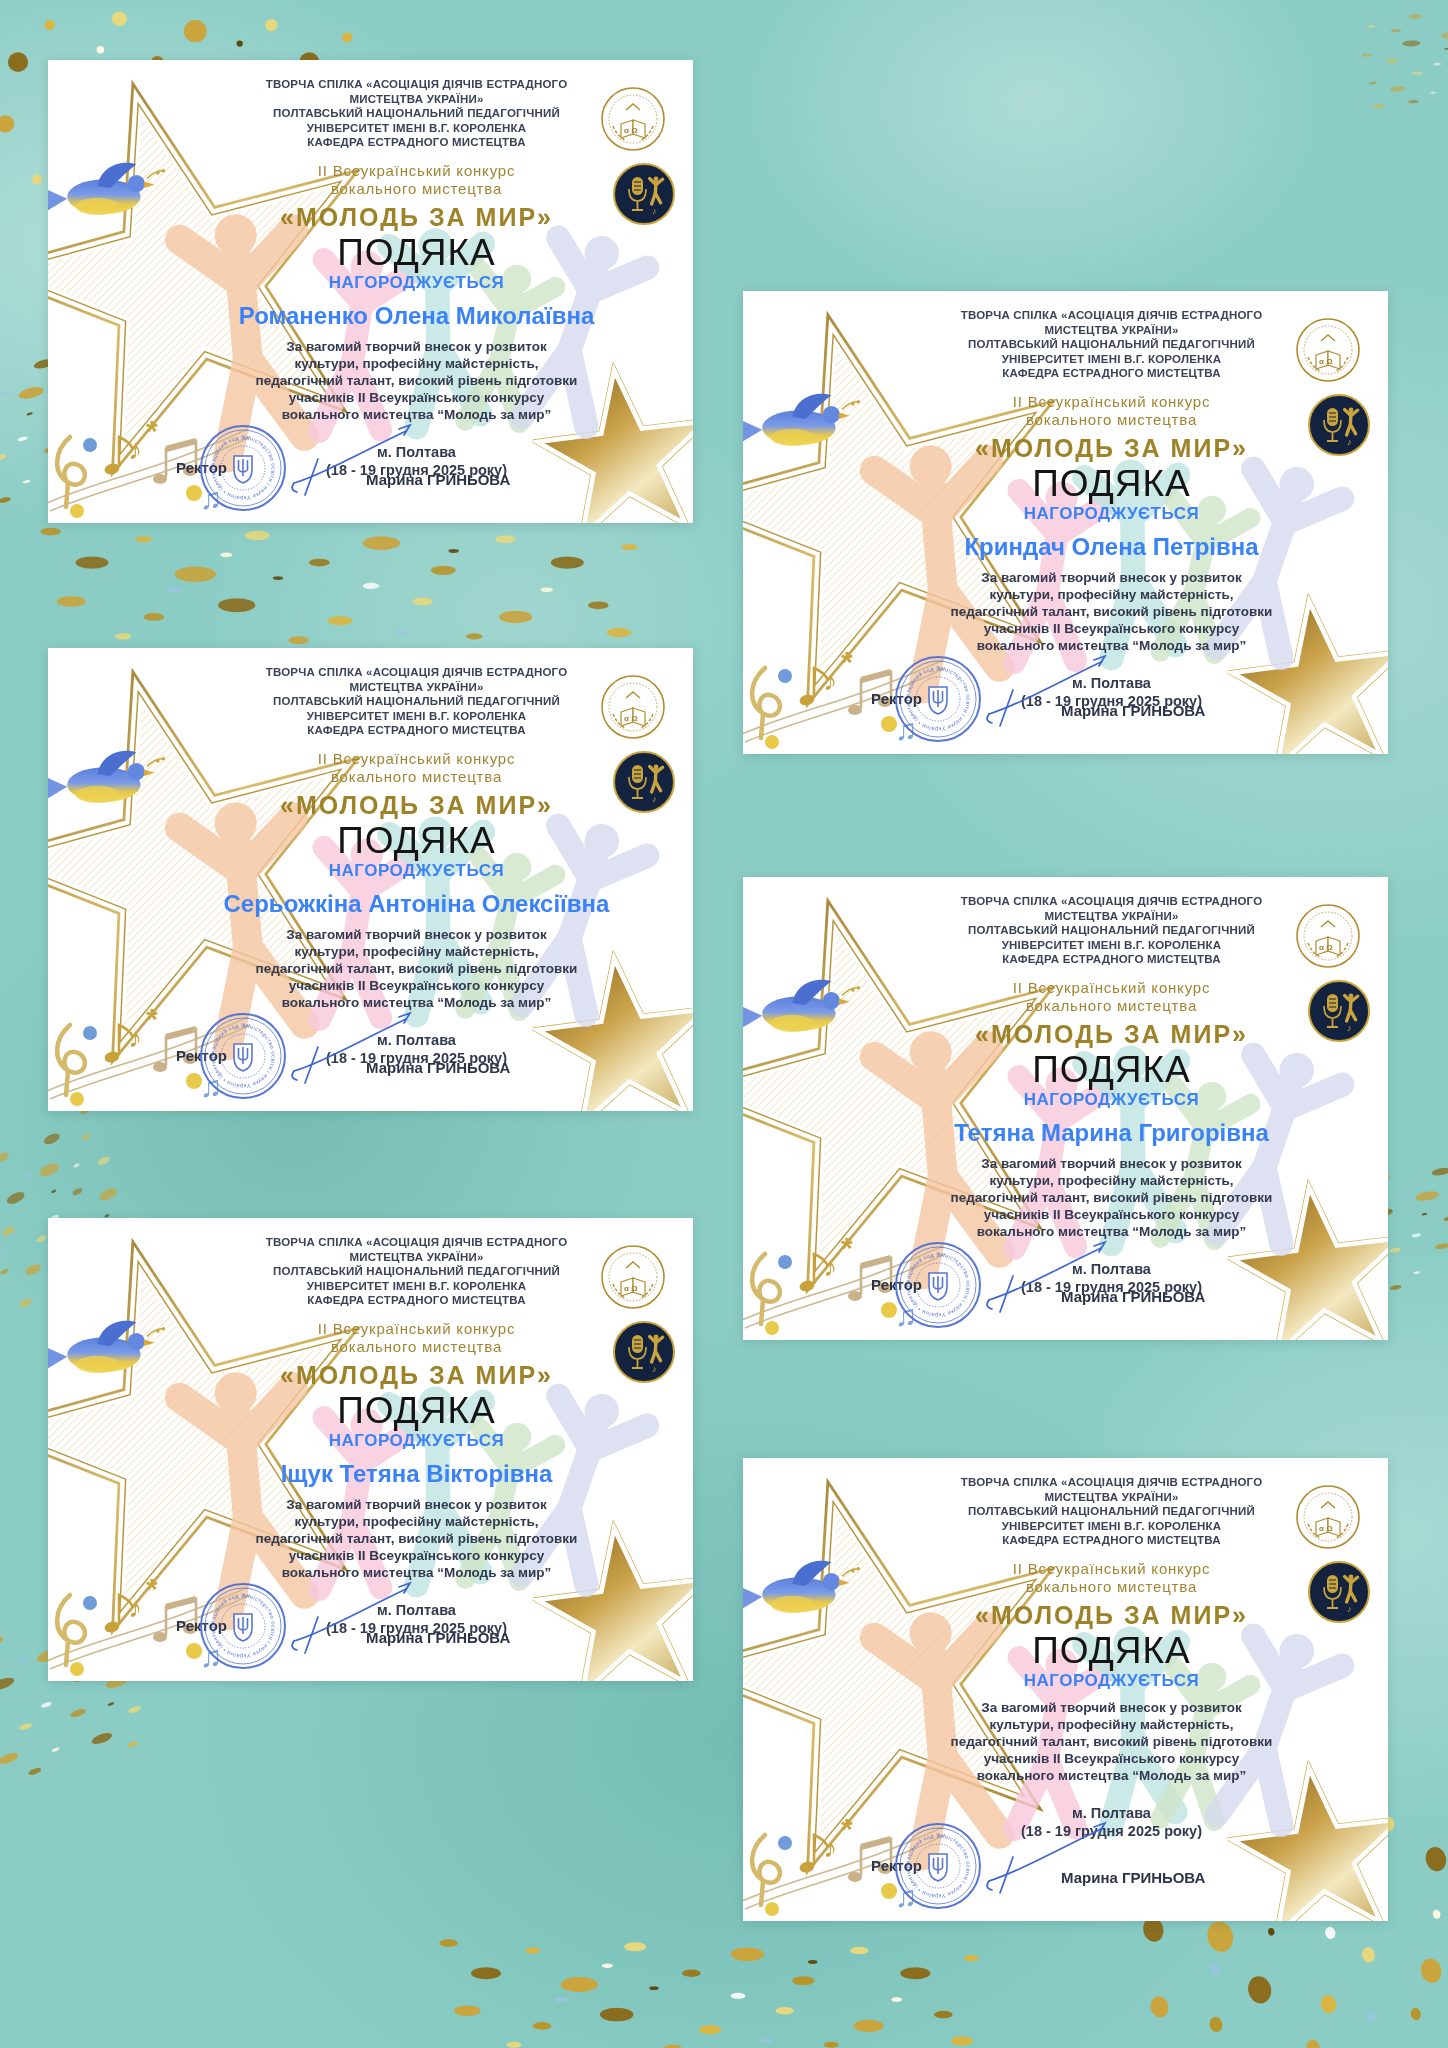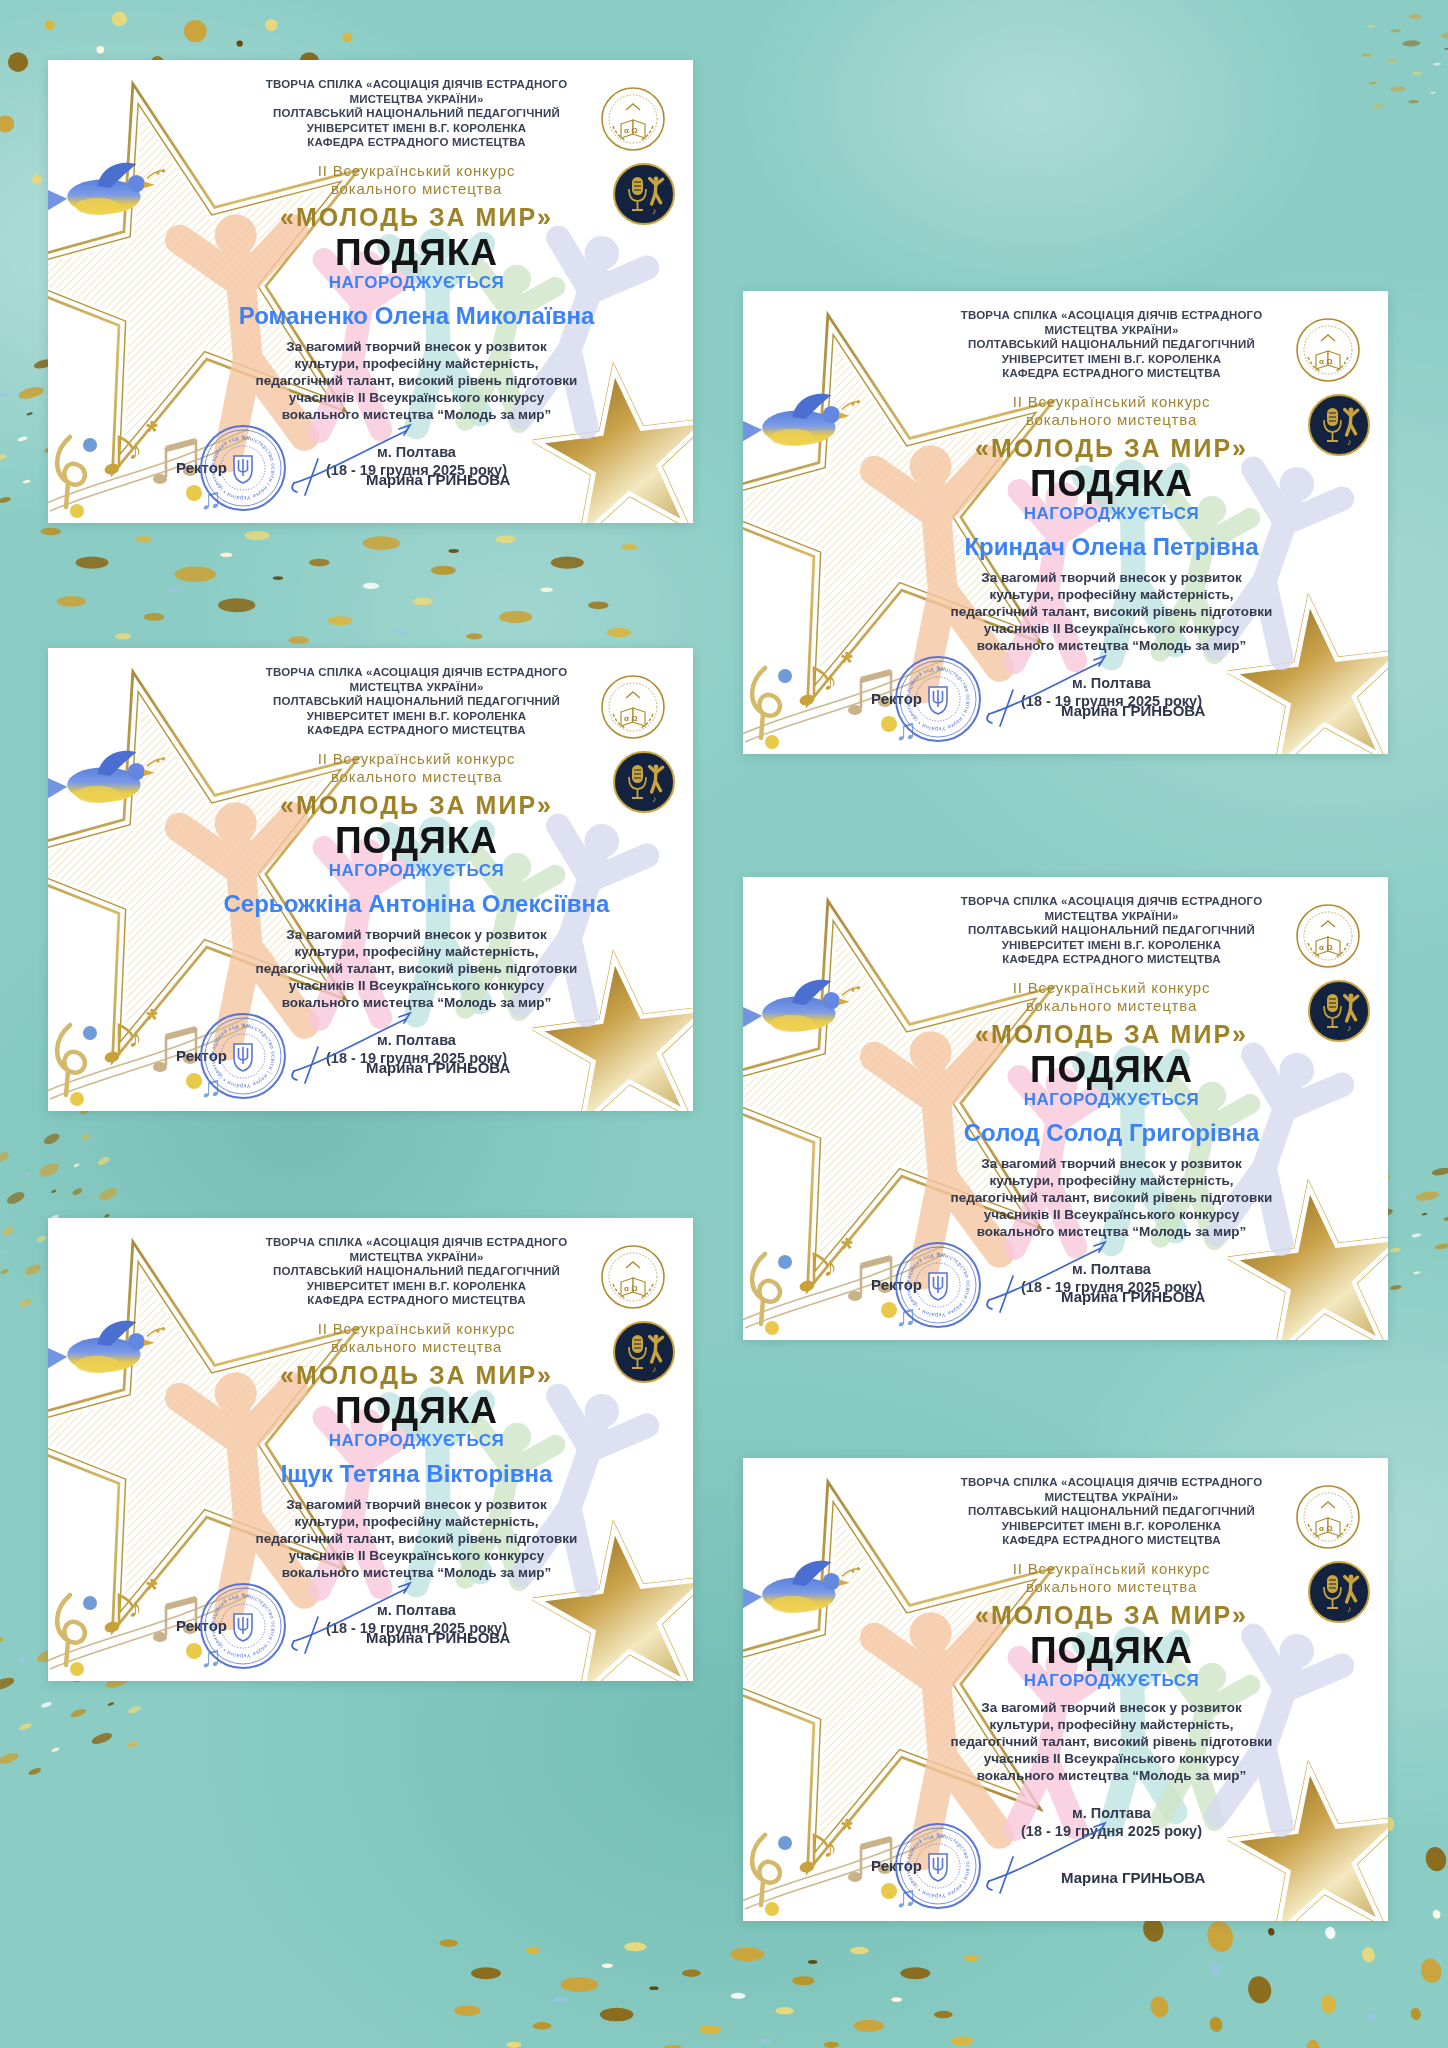--- a/index.html
+++ b/index.html
@@ -38,21 +38,21 @@
   .p1{left:116px;top:148px;width:175px;height:280px;color:#f6c6a2;transform:rotate(-8deg);}
   .p2{left:242px;top:186px;width:135px;height:216px;color:#f9c9dd;transform:rotate(6deg);}
   .p3{left:322px;top:164px;width:144px;height:230px;color:#bfe4e0;transform:rotate(-4deg);}
   .p4{left:396px;top:200px;width:119px;height:190px;color:#cfe6c8;transform:rotate(10deg);}
   .p5{left:456px;top:168px;width:144px;height:230px;color:#d6daee;transform:rotate(16deg);}
 
   .content{position:absolute;left:108px;right:16px;top:0;text-align:center;z-index:3;}
   .org{margin-top:17px;font-size:11.5px;line-height:14.5px;font-weight:bold;color:#3b4257;letter-spacing:.2px;}
   .contest{margin-top:12px;font-size:15px;line-height:18px;font-weight:400;color:#a18433;letter-spacing:.8px;}
   .contest-name{margin-top:5px;font-size:25px;line-height:29px;font-weight:800;color:#9e8227;letter-spacing:2px;}
-  .award-title{margin-top:1px;font-size:37px;line-height:40px;font-weight:700;color:#141414;letter-spacing:1px;}
+  .award-title{margin-top:1px;font-size:37px;line-height:40px;font-weight:400;color:#141414;letter-spacing:1px;}
   .awarded-label{font-size:17px;line-height:20px;font-weight:800;color:#3b82f6;letter-spacing:.5px;}
   .recipient{margin-top:9px;font-size:24px;line-height:28px;font-weight:800;color:#3b82f6;}
   .body-text{margin-top:8px;font-size:13.5px;line-height:17px;font-weight:700;color:#333a50;}
   .place{margin-top:20px;font-size:14.5px;line-height:18px;font-weight:800;color:#333a50;}
   .date{font-size:14.5px;line-height:18px;font-weight:800;color:#333a50;}
 
   .footer{position:absolute;left:0;right:0;bottom:0;height:112px;z-index:4;}
   .role{position:absolute;left:128px;top:48px;font-size:15px;font-weight:800;color:#2e3448;}
   .stamp{position:absolute;left:150px;top:12px;width:90px;height:90px;opacity:.92;}
   .sig{position:absolute;left:238px;top:8px;width:152px;height:82px;}
@@ -512,21 +512,21 @@
         <div>УНІВЕРСИТЕТ ІМЕНІ В.Г. КОРОЛЕНКА</div>
         <div>КАФЕДРА ЕСТРАДНОГО МИСТЕЦТВА</div>
       </div>
       <div class="contest">
         <div>ІІ Всеукраїнський конкурс</div>
         <div>вокального мистецтва</div>
       </div>
       <div class="contest-name">«МОЛОДЬ ЗА МИР»</div>
       <div class="award-title">ПОДЯКА</div>
       <div class="awarded-label">НАГОРОДЖУЄТЬСЯ</div>
-      <div class="recipient">Солод Солод Григорівна</div>
+      <div class="recipient">Тетяна Марина Григорівна</div>
       <div class="body-text">
         <div>За вагомий творчий внесок у розвиток</div>
         <div>культури, професійну майстерність,</div>
         <div>педагогічний талант, високий рівень підготовки</div>
         <div>учасників ІІ Всеукраїнського конкурсу</div>
         <div>вокального мистецтва “Молодь за мир”</div>
       </div>
       <div class="place">м. Полтава</div>
       <div class="date">(18 - 19 грудня 2025 року)</div>
     </div>

